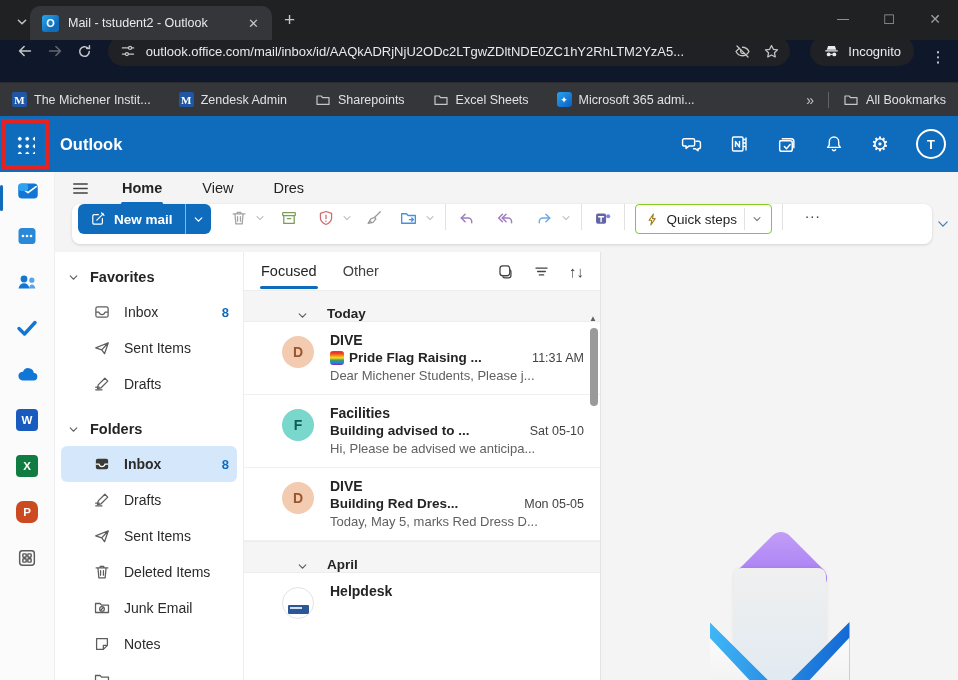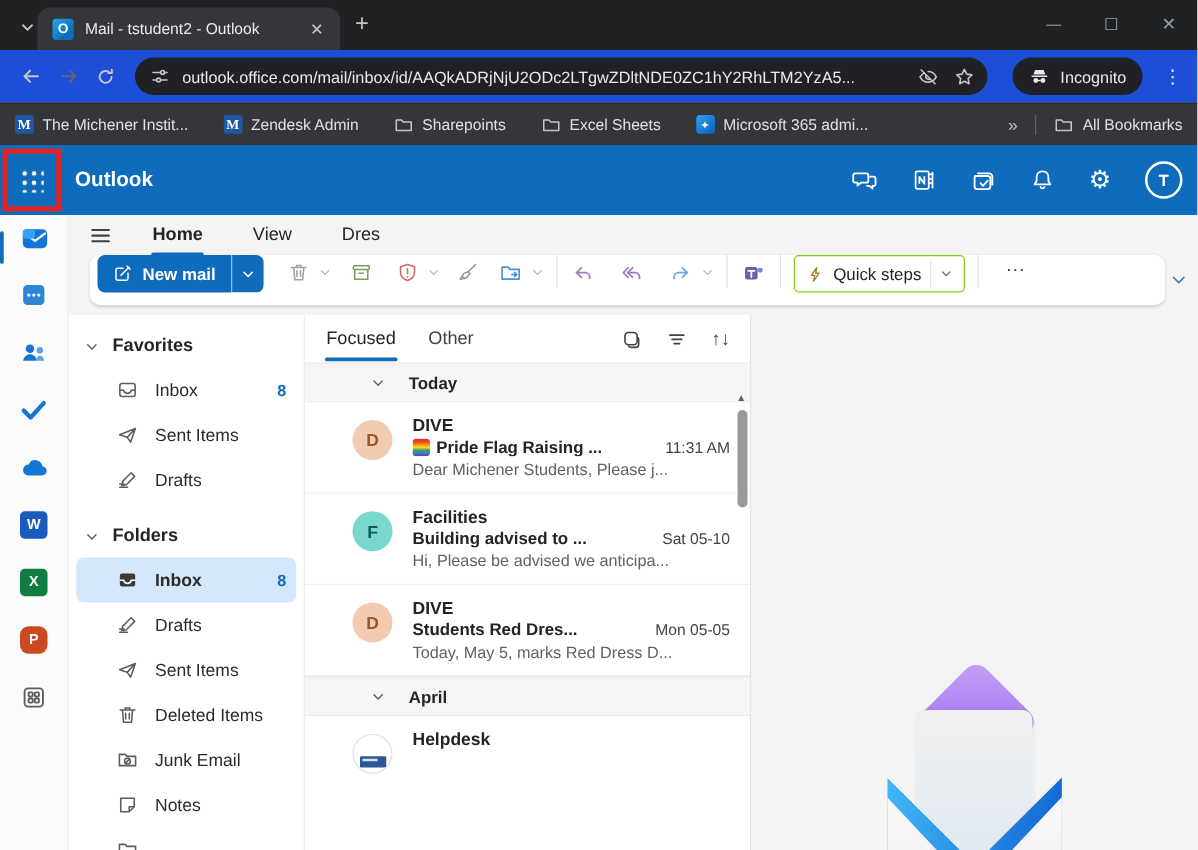--- a/index.html
+++ b/index.html
@@ -16,21 +16,21 @@
     color:#e8eaed; font-size:12.5px; }
   .favicon-outlook { width:17px; height:17px; border-radius:3px; flex:none;
     background:linear-gradient(135deg,#28a8ea 0%,#0f6cbd 70%); color:#fff; font-weight:700;
     font-size:11px; display:grid; place-items:center; margin-right:9px; }
   .tab-title { flex:1; white-space:nowrap; overflow:hidden; }
   .tab-close { color:#c4c7c5; font-size:13px; padding:2px 5px; border-radius:50%; }
   .newtab-btn { position:absolute; left:284px; top:9px; color:#c4c7c5; font-size:19px; }
   .win-controls { position:absolute; right:0; top:0; height:38px; display:flex; }
   .win-btn { width:46px; display:grid; place-items:center; color:#9aa0a6; font-size:12px; }
 
-  .btoolbar { height:42px; background:#1d4ed8; display:flex; align-items:center; padding:16px 10px; }
+  .btoolbar { height:42px; background:#0f172a; display:flex; align-items:flex-end; padding:16px 10px; }
   .nav-ic { width:30px; height:30px; display:grid; place-items:center; color:#c4c7c5; border-radius:50%; }
   .nav-ic.disabled { color:#63676b; }
   .omnibox { margin-left:8px; width:684px; height:30px; border-radius:15px; background:#202124;
     display:flex; align-items:center; padding:0 10px 0 12px; color:#e8eaed; }
   .site-info { color:#c4c7c5; margin-right:10px; }
   .url-text { flex:1; font-size:13px; white-space:nowrap; overflow:hidden; color:#e8eaed; }
   .omni-ic { color:#c4c7c5; margin-left:12px; }
   .incog-chip { margin-left:20px; height:30px; border-radius:15px; background:#202124;
     display:flex; align-items:center; gap:8px; padding:0 13px; color:#e8eaed; font-size:13px; }
   .kebab { margin-left:14px; color:#e8eaed; font-size:15px; letter-spacing:0; width:20px; text-align:center; }
@@ -122,21 +122,21 @@
   .listpane { width:357px; background:#fff; border-left:1px solid #ededed; display:flex;
     flex-direction:column; position:relative; }
   .list-header { height:38px; display:flex; align-items:center; padding:0 16px; gap:24px; font-size:14.5px; }
   .ltab { position:relative; color:#424242; padding:2px 1px; }
   .ltab.active { font-weight:400; color:#242424; }
   .ltab.active::after { content:""; position:absolute; left:0; right:0; bottom:-8px; height:3px;
     border-radius:2px; background:#0f6cbd; }
   .lh-icons { margin-left:auto; display:flex; align-items:center; gap:19px; color:#424242; }
   .sort-glyph { font-size:15px; color:#424242; }
   .group-bar { height:32px; background:#f5f5f5; border-top:1px solid #ededed; border-bottom:1px solid #ededed;
-    display:flex; align-items:center; gap:19px; padding-left:53px; font-size:13.5px; font-weight:700; color:#242424; }
+    display:flex; align-items:flex-end; gap:19px; padding-left:53px; font-size:13.5px; font-weight:700; color:#242424; }
   .email-row { display:flex; padding:10px 16px 11px 38px; border-bottom:1px solid #f0f0f0; background:#fff; }
   .em-avatar { width:32px; height:32px; border-radius:50%; display:grid; place-items:center;
     font-size:14px; font-weight:700; margin:4px 16px 0 0; flex:none; position:relative; overflow:hidden; }
   .em-avatar.logo { background:#fff; border:1px solid #e3e3e3; }
   .logo-strip { position:absolute; bottom:4px; left:5px; width:21px; height:9px; background:#2b5797; border-radius:1px; }
   .logo-strip::after { content:""; position:absolute; left:2px; top:2px; width:12px; height:2px; background:#cfe0f5; }
   .em-body { flex:1; min-width:0; }
   .em-sender { font-weight:700; font-size:14px; color:#242424; }
   .em-subline { display:flex; align-items:center; margin-top:2px; }
   .em-subject { flex:1; font-weight:700; font-size:13.5px; color:#242424; white-space:nowrap;
@@ -694,21 +694,21 @@
         </div>
 
         <div class="email-row">
           <div class="em-avatar" style="background: rgb(242, 203, 177); color: rgb(153, 85, 43);">
             <span>D</span>
           </div>
           <div class="em-body">
             <div class="em-sender">DIVE</div>
             <div class="em-subline">
               <span class="em-subject">
-                  <span>Students Red Dres...</span>
+                  <span>Building Red Dres...</span>
                 </span>
               <span class="em-time">Mon 05-05</span>
             </div>
             <div class="em-preview">Today, May 5, marks Red Dress D...</div>
           </div>
         </div>
 
         <div class="group-bar">
           <svg width="11" height="11" viewBox="0 0 20 20" fill="none" stroke="#5d5d5d" stroke-width="2" stroke-linecap="round">
               <path d="M4 7l6 6 6-6"></path>

